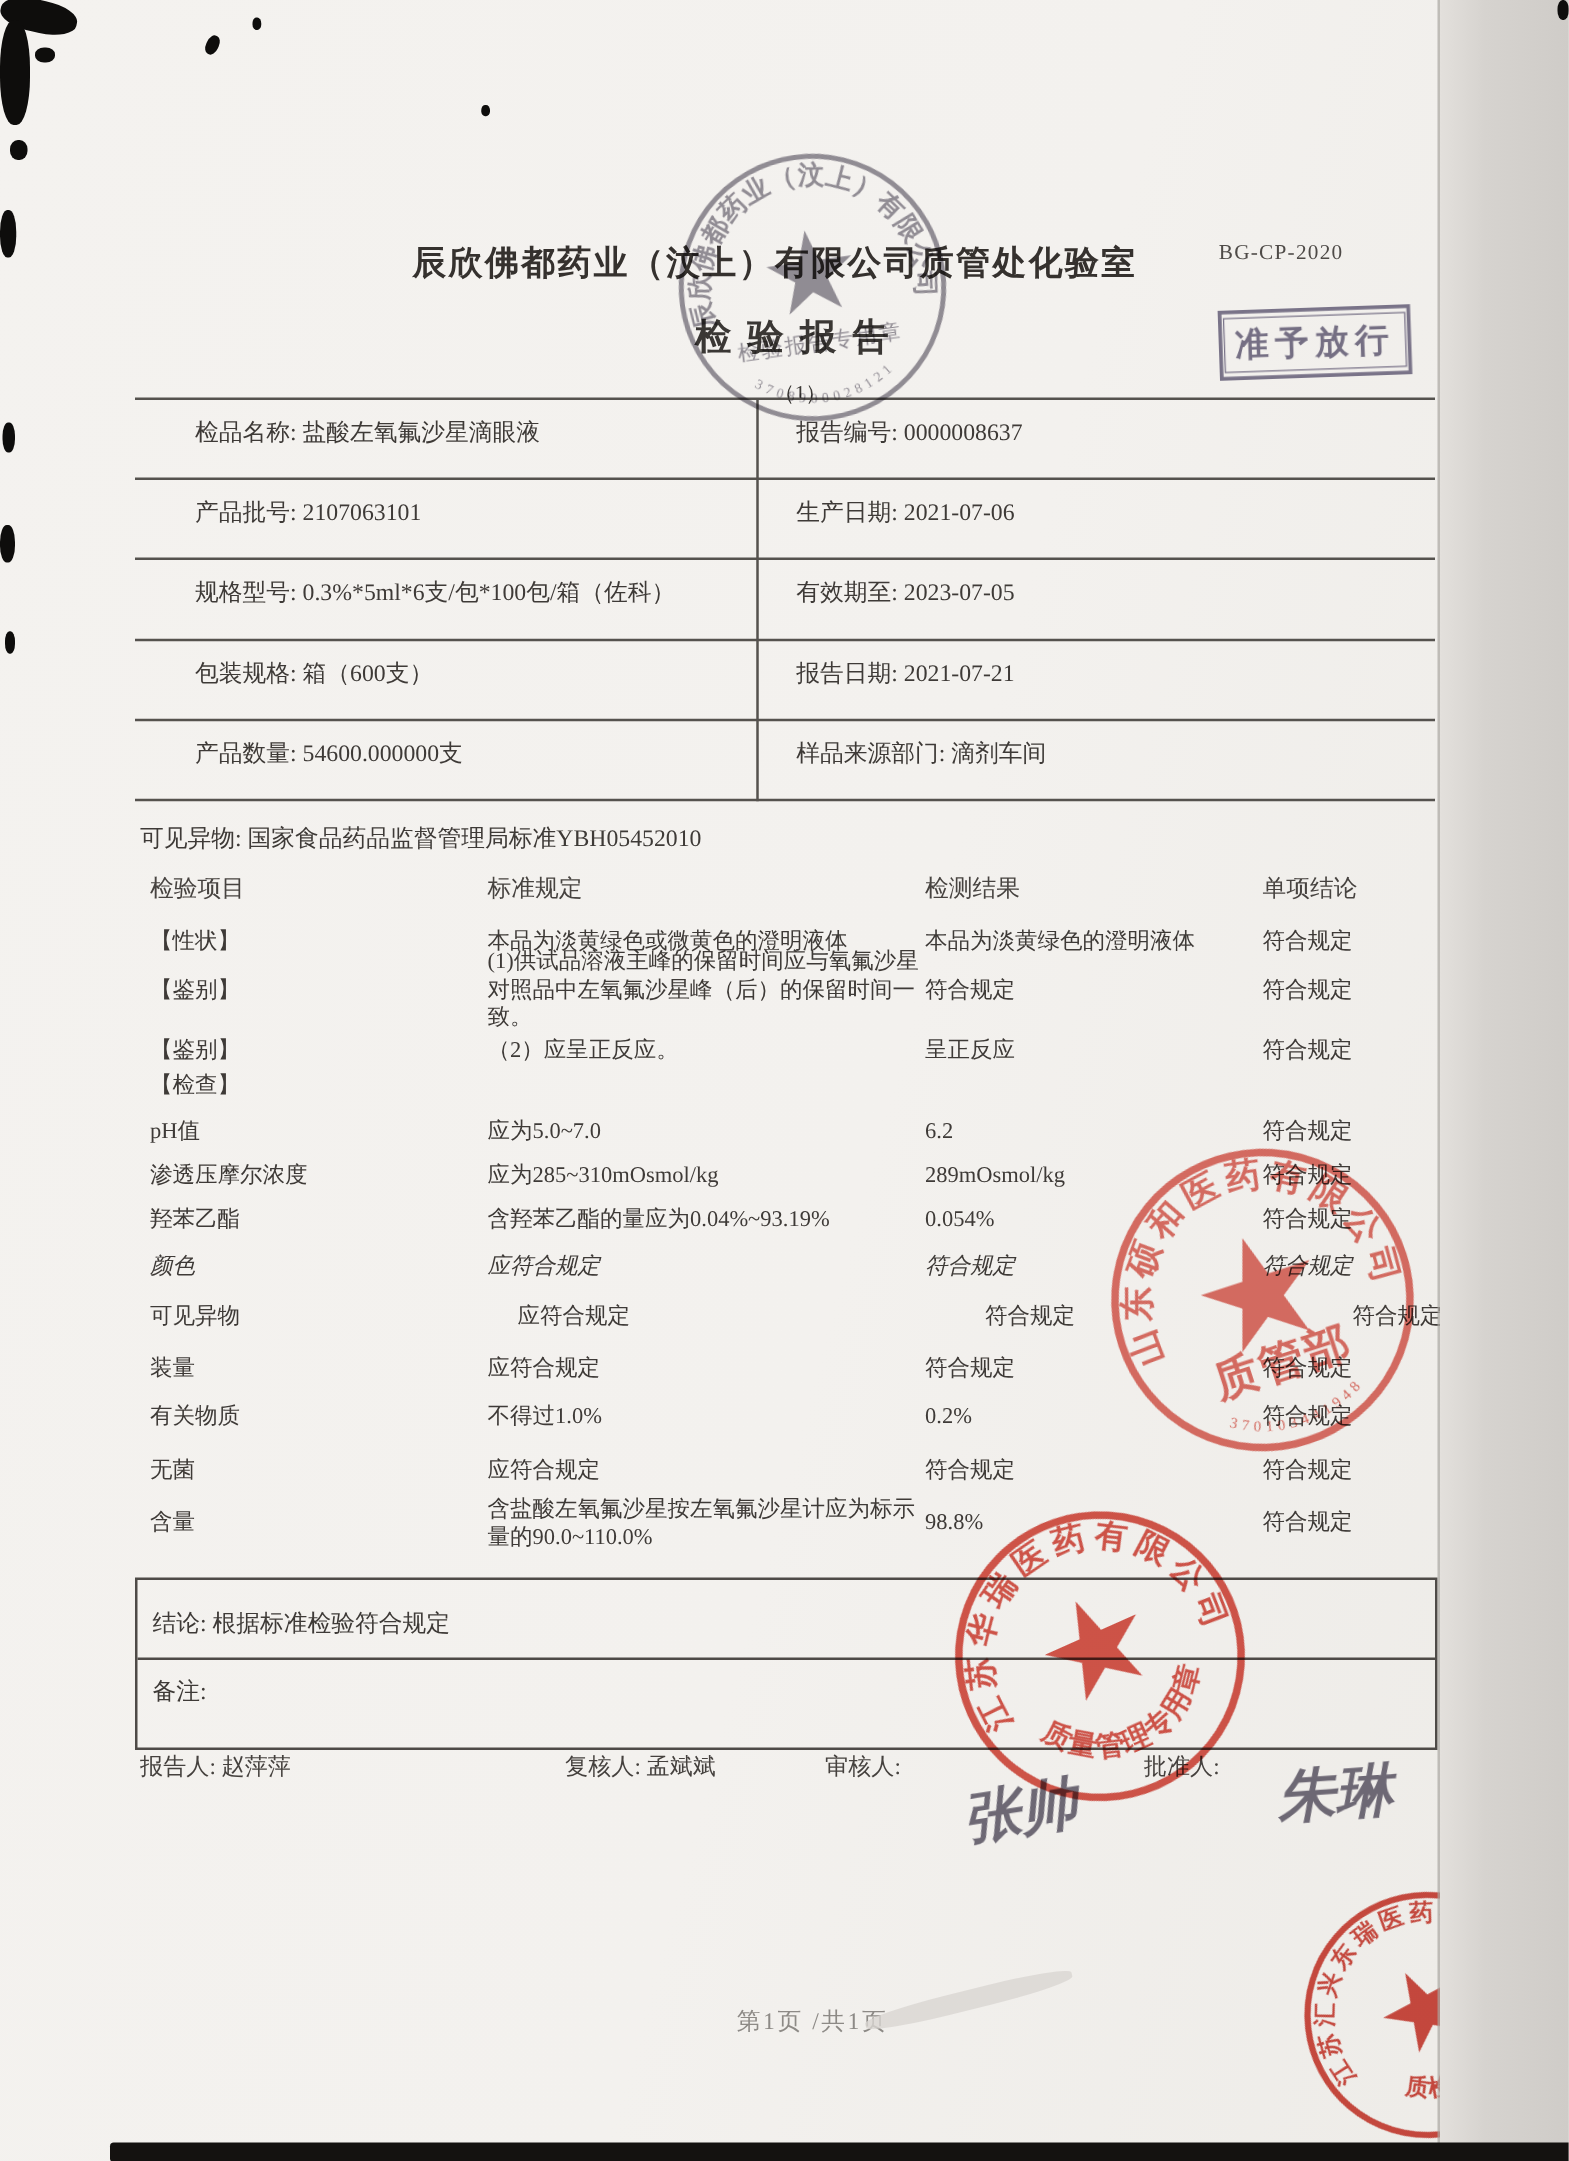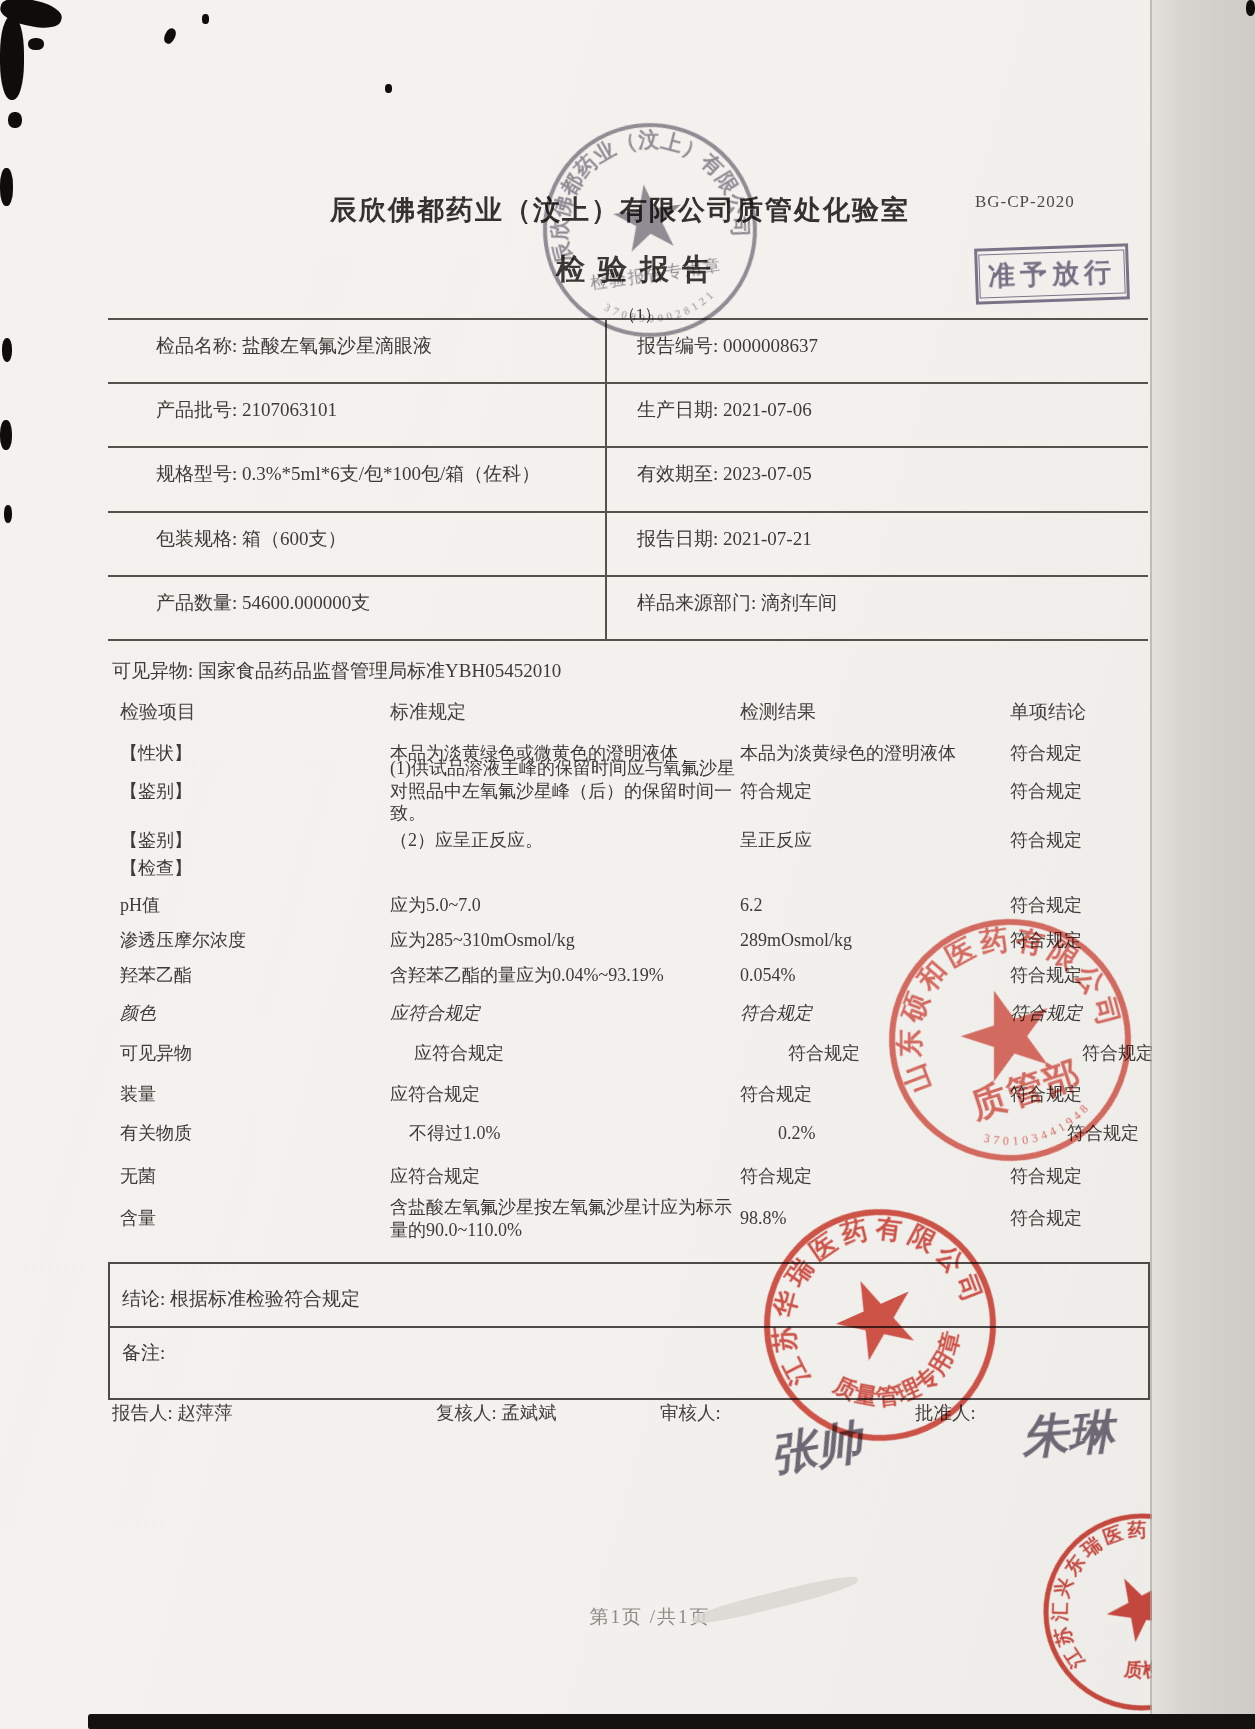--- a/index.html
+++ b/index.html
@@ -152,21 +152,21 @@
         <div>应符合规定</div>
         <div>符合规定</div>
         <div>符合规定</div>
       </div>
       <div class="res-grid res-row" style="top: 1094px;">
         <div>装量</div>
         <div>应符合规定</div>
         <div>符合规定</div>
         <div>符合规定</div>
       </div>
-      <div class="res-grid res-row" style="top: 1133px; gap: 19px;">
+      <div class="res-grid res-row" style="top: 1133px;">
         <div>有关物质</div>
         <div>不得过1.0%</div>
         <div>0.2%</div>
         <div>符合规定</div>
       </div>
       <div class="res-grid res-row" style="top: 1176px;">
         <div>无菌</div>
         <div>应符合规定</div>
         <div>符合规定</div>
         <div>符合规定</div>
@@ -184,21 +184,21 @@
       <span>结论: </span><span>根据标准检验符合规定</span>
     </div>
     <div class="remark-row">
       <span>备注:</span>
     </div>
   </div>
 
   <div class="sig" style="left:112px">
     <span>报告人: </span><span>赵萍萍</span>
   </div>
-  <div class="sig" style="left:436px">
+  <div class="sig" style="left:452px">
     <span>复核人: </span><span>孟斌斌</span>
   </div>
   <div class="sig" style="left:660px">审核人: </div>
   <div class="sig" style="left:915px">批准人: </div>
   <div class="hand" style="left:770px;top:1418px;transform:rotate(-9deg)">张帅</div>
   <div class="hand" style="left:1022px;top:1404px;transform:rotate(-4deg)">朱琳</div>
 
   <div class="footer">第1页 /共1页</div>
 
   <div id="stamps">

